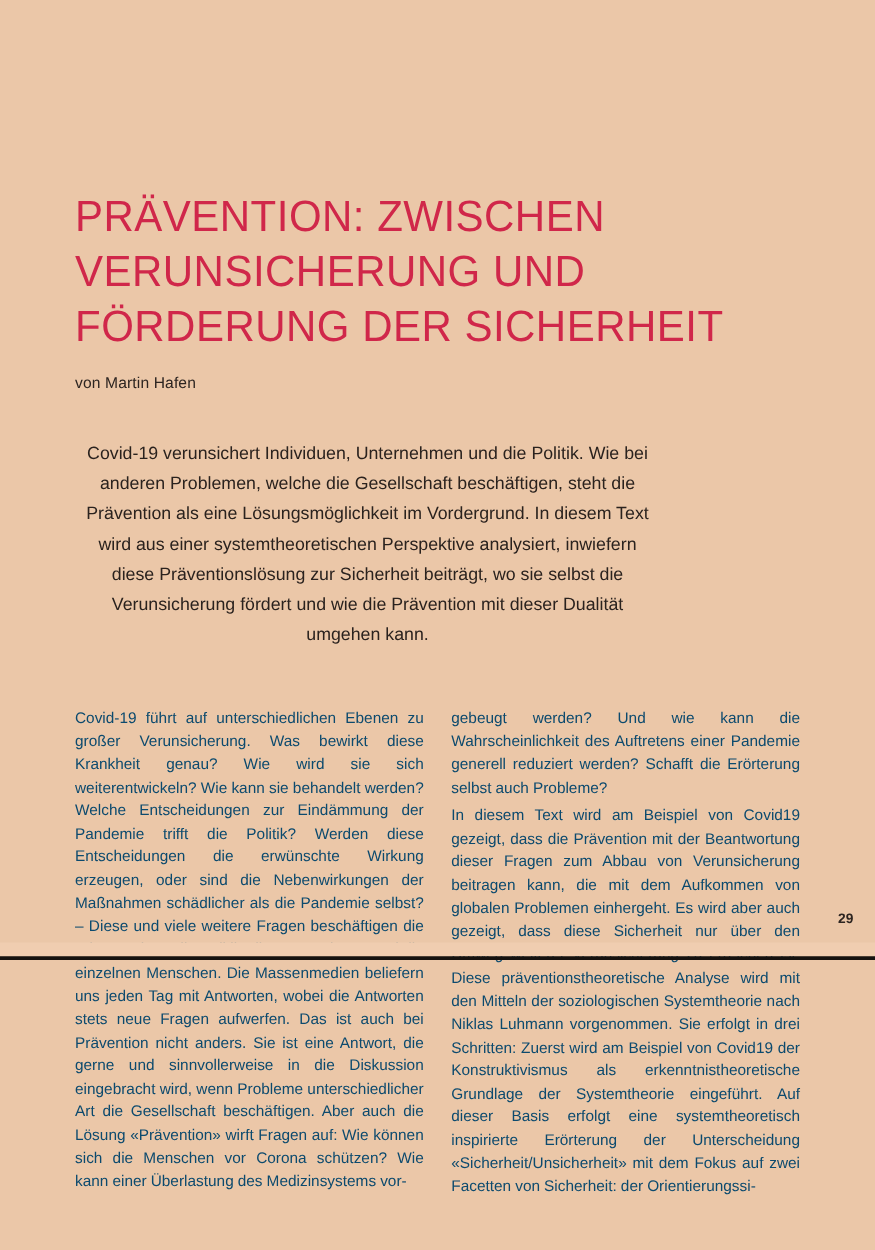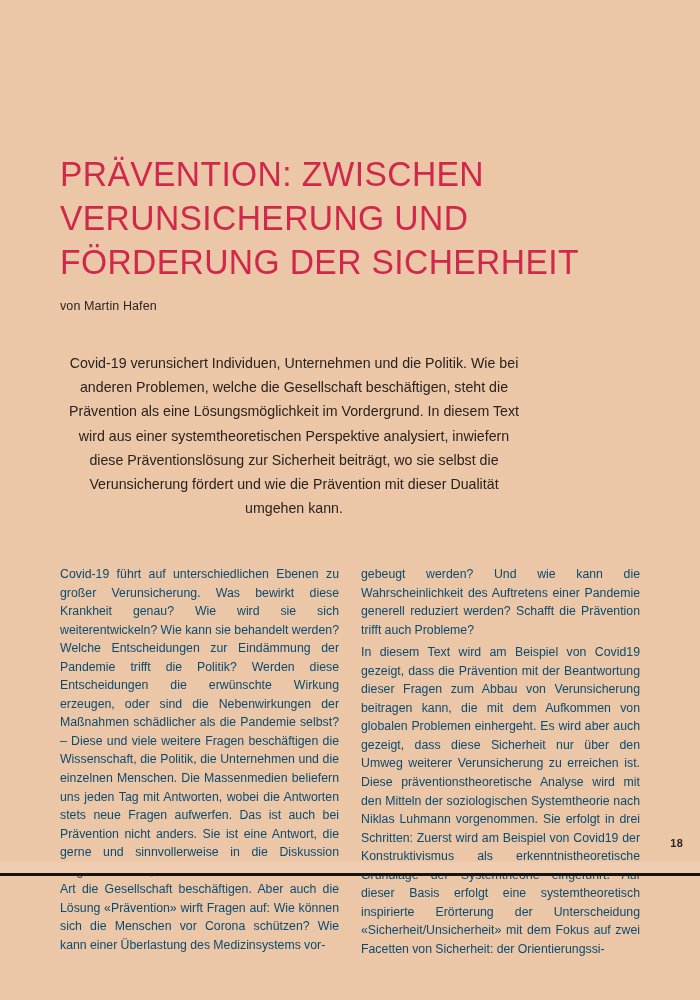--- a/index.html
+++ b/index.html
@@ -10,21 +10,21 @@
     width: 700px;
     height: 1000px;
     background: #ebc7a8;
     font-family: "Liberation Sans", sans-serif;
     overflow: hidden;
     position: relative;
   }
   #page {
     position: relative;
     width: 700px;
-    height: 876px;
+    height: 768px;
     background: #ebc7a8;
     box-sizing: border-box;
   }
 
   
   .title-block {
     position: absolute;
     left: 60px;
     top: 152px;
     width: 570px;
@@ -137,23 +137,23 @@
     <p class="byline">von Martin Hafen</p>
   </div>
 
   <p class="lead">Covid-19 verunsichert Individuen, Unternehmen und die Politik. Wie bei anderen Problemen, welche die Gesellschaft beschäftigen, steht die Prävention als eine Lösungsmöglichkeit im Vordergrund. In diesem Text wird aus einer systemtheoretischen Perspektive analysiert, inwiefern diese Präventionslösung zur Sicherheit beiträgt, wo sie selbst die Verunsicherung fördert und wie die Prävention mit dieser Dualität umgehen kann.</p>
 
   <div class="columns">
     <div class="col">
       <p>Covid-19 führt auf unterschiedlichen Ebenen zu großer Verunsicherung. Was bewirkt diese Krankheit genau? Wie wird sie sich weiterentwickeln? Wie kann sie behandelt werden? Welche Entscheidungen zur Eindämmung der Pandemie trifft die Politik? Werden diese Entscheidungen die erwünschte Wirkung erzeugen, oder sind die Nebenwirkungen der Maßnahmen schädlicher als die Pandemie selbst? – Diese und viele weitere Fragen beschäftigen die Wissenschaft, die Politik, die Unternehmen und die einzelnen Menschen. Die Massenmedien beliefern uns jeden Tag mit Antworten, wobei die Antworten stets neue Fragen aufwerfen. Das ist auch bei Prävention nicht anders. Sie ist eine Antwort, die gerne und sinnvollerweise in die Diskussion eingebracht wird, wenn Probleme unterschiedlicher Art die Gesellschaft beschäftigen. Aber auch die Lösung «Prävention» wirft Fragen auf: Wie können sich die Menschen vor Corona schützen? Wie kann einer Überlastung des Medizinsystems vor-</p>
     </div>
     <div class="col">
-      <p>gebeugt werden? Und wie kann die Wahrscheinlichkeit des Auftretens einer Pandemie generell reduziert werden? Schafft die Prävention trifft auch Probleme?</p>
+      <p>gebeugt werden? Und wie kann die Wahrscheinlichkeit des Auftretens einer Pandemie generell reduziert werden? Schafft die Erörterung selbst auch Probleme?</p>
       <p>In diesem Text wird am Beispiel von Covid19 gezeigt, dass die Prävention mit der Beantwortung dieser Fragen zum Abbau von Verunsicherung beitragen kann, die mit dem Aufkommen von globalen Problemen einhergeht. Es wird aber auch gezeigt, dass diese Sicherheit nur über den Umweg weiterer Verunsicherung zu erreichen ist. Diese präventionstheoretische Analyse wird mit den Mitteln der soziologischen Systemtheorie nach Niklas Luhmann vorgenommen. Sie erfolgt in drei Schritten: Zuerst wird am Beispiel von Covid19 der Konstruktivismus als erkenntnistheoretische Grundlage der Systemtheorie eingeführt. Auf dieser Basis erfolgt eine systemtheoretisch inspirierte Erörterung der Unterscheidung «Sicherheit/Unsicherheit» mit dem Fokus auf zwei Facetten von Sicherheit: der Orientierungssi-</p>
     </div>
   </div>
 
-  <div class="folio">18</div>
+  <div class="folio">29</div>
 
   <div class="bottom-band"></div>
   <div class="bottom-rule"></div>
 
 </div>
 
 </body></html>

